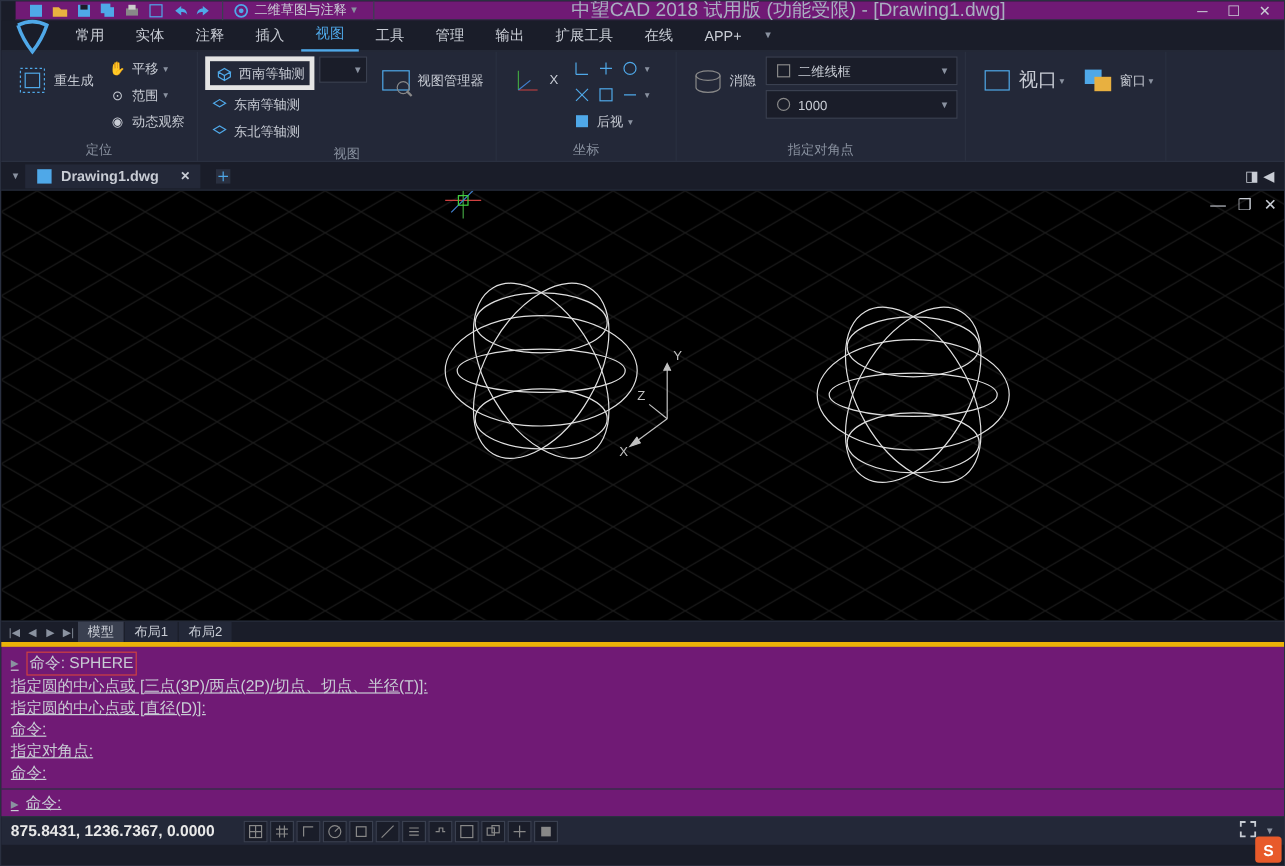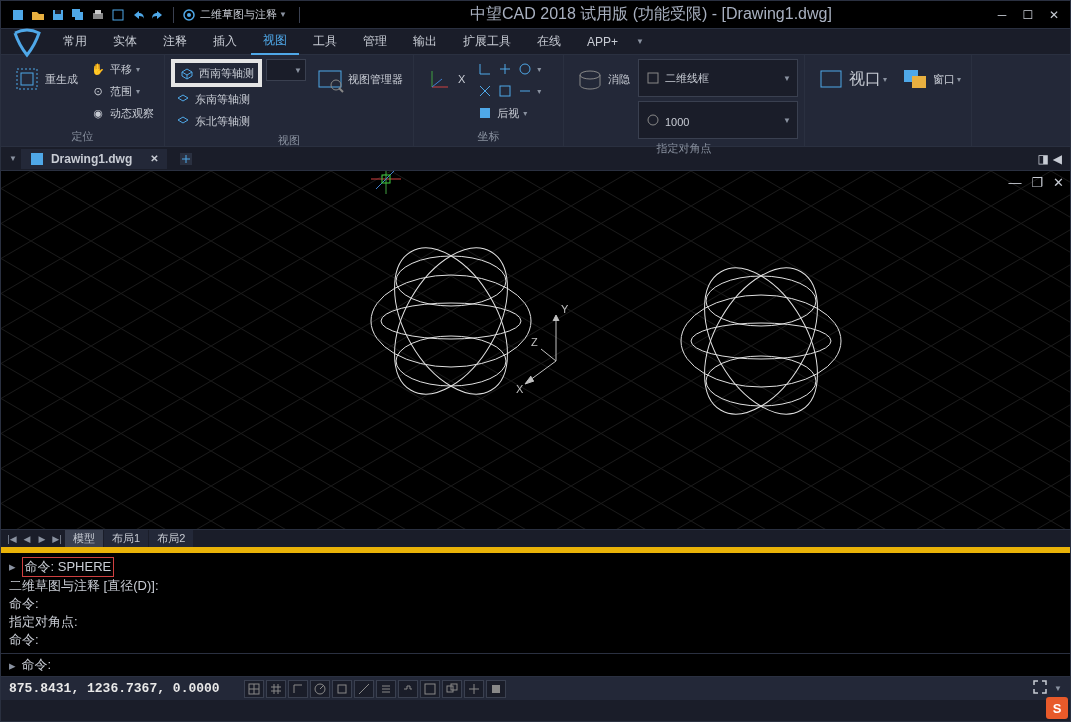--- a/index.html
+++ b/index.html
@@ -1,17 +1,17 @@
 <!DOCTYPE html>
 <html><head>
 <meta charset="utf-8">
 <style>
 * { margin: 0; padding: 0; box-sizing: border-box; font-family: "Microsoft YaHei", Arial, sans-serif; }
 body { background: #1a1d29; color: #c8ccd4; font-size: 12px; width: 1071px; height: 722px; overflow: hidden; position: relative; border: 1px solid #2a3040; }
-.titlebar { height: 28px; background: #000000; display: flex; align-items: center; padding: 0 4px; border-bottom: 1px solid #2a3040; }
+.titlebar { height: 16px; background: #701a75; display: flex; align-items: center; padding: 0 4px; border-bottom: 1px solid #2a3040; margin-left: 12px; }
 .qat { display: flex; gap: 2px; align-items: center; margin-left: 4px; }
 .qat-btn { width: 18px; height: 18px; display: flex; align-items: center; justify-content: center; cursor: pointer; }
 .qat-sep { width: 1px; height: 16px; background: #3a4050; margin: 0 4px; }
 .title-text { flex: 1; text-align: center; color: #a8b0c0; font-size: 16px; }
 .win-controls { display: flex; gap: 2px; }
 .win-btn { width: 24px; height: 20px; display: flex; align-items: center; justify-content: center; cursor: pointer; }
 
 .tabbar { height: 26px; background: #1a1d29; display: flex; align-items: center; padding-left: 50px; gap: 2px; border-bottom: 1px solid #2a3040; position: relative; }
 .app-logo { position: absolute; left: 8px; top: -4px; width: 36px; height: 36px; }
 .tab { padding: 4px 12px; color: #c8ccd4; cursor: pointer; font-size: 12px; }
@@ -20,48 +20,48 @@
 .ribbon { height: 92px; background: #232838; display: flex; border-bottom: 1px solid #2a3040; }
 .ribbon-group { display: flex; flex-direction: column; border-right: 1px solid #2a3040; padding: 4px 6px 2px 6px; }
 .ribbon-body { flex: 1; display: flex; align-items: flex-start; gap: 4px; }
 .ribbon-label { text-align: center; font-size: 11px; color: #8a92a0; padding-top: 2px; }
 .ribbon-col { display: flex; flex-direction: column; gap: 2px; }
 .ribbon-big { display: flex; flex-direction: row; align-items: center; gap: 2px; padding: 4px; cursor: pointer; }
 .ribbon-item { display: flex; align-items: center; gap: 4px; padding: 2px 4px; cursor: pointer; font-size: 11px; white-space: nowrap; }
 .ribbon-item.highlighted { border: 4px solid #e5e5e5; }
 .icon16 { width: 16px; height: 16px; display: inline-flex; align-items: center; justify-content: center; }
 .icon32 { width: 32px; height: 32px; display: inline-flex; align-items: center; justify-content: center; }
-.ribbon-dropdown { display: flex; align-items: center; background: #1a1d29; border: 1px solid #3a4050; padding: 2px 6px; width: 160px; justify-content: space-between; cursor: pointer; height: 38px; font-size: 11px; }
+.ribbon-dropdown { display: flex; align-items: center; background: #1a1d29; border: 1px solid #3a4050; padding: 2px 6px; width: 160px; justify-content: space-between; cursor: pointer; height: 24px; font-size: 11px; }
 .drop-arrow { font-size: 8px; color: #8a92a0; }
 
 .doctab-strip { height: 24px; background: #1a1d29; display: flex; align-items: center; padding: 0 8px; gap: 4px; border-bottom: 1px solid #2a3040; }
 .doctab { display: flex; align-items: center; gap: 6px; padding: 2px 8px; background: #232838; cursor: pointer; font-family: monospace; font-size: 12px; font-weight: bold; }
 .doctab-close { cursor: pointer; font-size: 10px; margin-left: 12px; }
 .doctab-add { width: 18px; height: 18px; display: flex; align-items: center; justify-content: center; cursor: pointer; margin-left: 6px; }
 .doctab-controls { margin-left: auto; display: flex; gap: 4px; }
 
 .viewport { position: relative; background: #000; overflow: hidden; }
 .grid-iso { position: absolute; inset: 0; }
 .vp-controls { position: absolute; top: 4px; right: 6px; display: flex; gap: 10px; color: #c8ccd4; font-size: 13px; }
 .ucs-axis { position: absolute; font-size: 11px; color: #c0c0c0; }
 
 .layout-tabs { height: 18px; background: #1a1d29; display: flex; align-items: center; padding: 0 4px; gap: 1px; border-top: 1px solid #2a3040; font-size: 11px; }
 .layout-nav { display: flex; gap: 1px; }
 .layout-nav-btn { width: 14px; height: 14px; display: flex; align-items: center; justify-content: center; cursor: pointer; font-size: 9px; color: #8a92a0; }
 .layout-tab { padding: 1px 8px; background: #232838; cursor: pointer; }
 .layout-tab.active { background: #3a4050; }
 
-.cmdline-area { background: #000000; border-top: 6px solid #eab308; }
+.cmdline-area { background: #701a75; border-top: 4px solid #eab308; text-decoration: underline; }
 .cmd-history { padding: 4px 8px; font-family: SimSun, monospace; font-size: 13px; line-height: 18px; color: #c8ccd4; }
 .cmd-line { white-space: pre; }
 .cmd-highlight { border: 1px solid #d04040; display: inline-block; padding: 0 2px; }
 .cmd-input-row { border-top: 1px solid #2a3040; padding: 2px 8px; font-family: SimSun, monospace; font-size: 13px; display: flex; align-items: center; }
 
 .statusbar { height: 24px; background: #232838; display: flex; align-items: center; padding: 0 8px; gap: 4px; border-top: 1px solid #2a3040; font-size: 12px; }
-.coords { font-family: Liberation Mono, monospace; font-weight: bold; color: #e8e8e8; font-size: 13px; }
+.coords { font-family: Liberation Sans, sans-serif; font-weight: bold; color: #e8e8e8; font-size: 13px; }
 .status-icons { display: flex; gap: 2px; margin-left: 20px; }
 .status-btn { width: 20px; height: 18px; display: flex; align-items: center; justify-content: center; cursor: pointer; border: 1px solid #3a4050; background: #1a1d29; }
 .status-right { margin-left: auto; display: flex; gap: 6px; align-items: center; }
 .ime-badge { position: absolute; bottom: 2px; right: 2px; width: 22px; height: 22px; background: #e85a2a; border-radius: 3px; display: flex; align-items: center; justify-content: center; color: white; font-weight: bold; font-size: 13px; }
 </style>
 </head>
 <body>
 
 <div class="titlebar">
   <div class="qat">
@@ -436,21 +436,22 @@
     <span class="layout-nav-btn">▶|</span>
   </div>
   <div class="layout-tab active">模型</div>
   <div class="layout-tab">布局1</div>
   <div class="layout-tab">布局2</div>
 </div>
 
 <div class="cmdline-area">
   <div class="cmd-history">
     <div class="cmd-line"><span style="color:#8a92a0;margin-right:6px;">▸</span><span class="cmd-highlight">命令: SPHERE</span></div>
-    <div class="cmd-line">二维草图与注释 [直径(D)]:</div>
+    <div class="cmd-line">指定圆的中心点或 [三点(3P)/两点(2P)/切点、切点、半径(T)]:</div>
+    <div class="cmd-line">指定圆的中心点或 [直径(D)]:</div>
     <div class="cmd-line">命令:</div>
     <div class="cmd-line">指定对角点:</div>
     <div class="cmd-line">命令:</div>
   </div>
   <div class="cmd-input-row">
     <span style="color:#8a92a0;margin-right:6px;">▸</span>
     <span>命令:</span>
   </div>
 </div>
 

